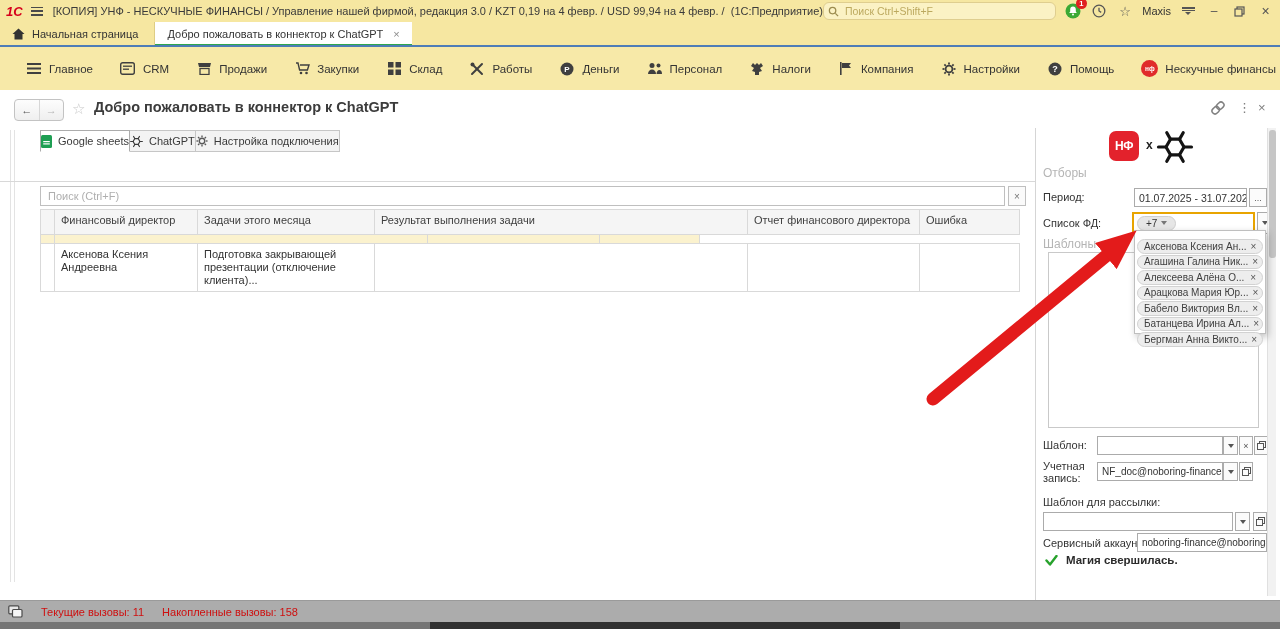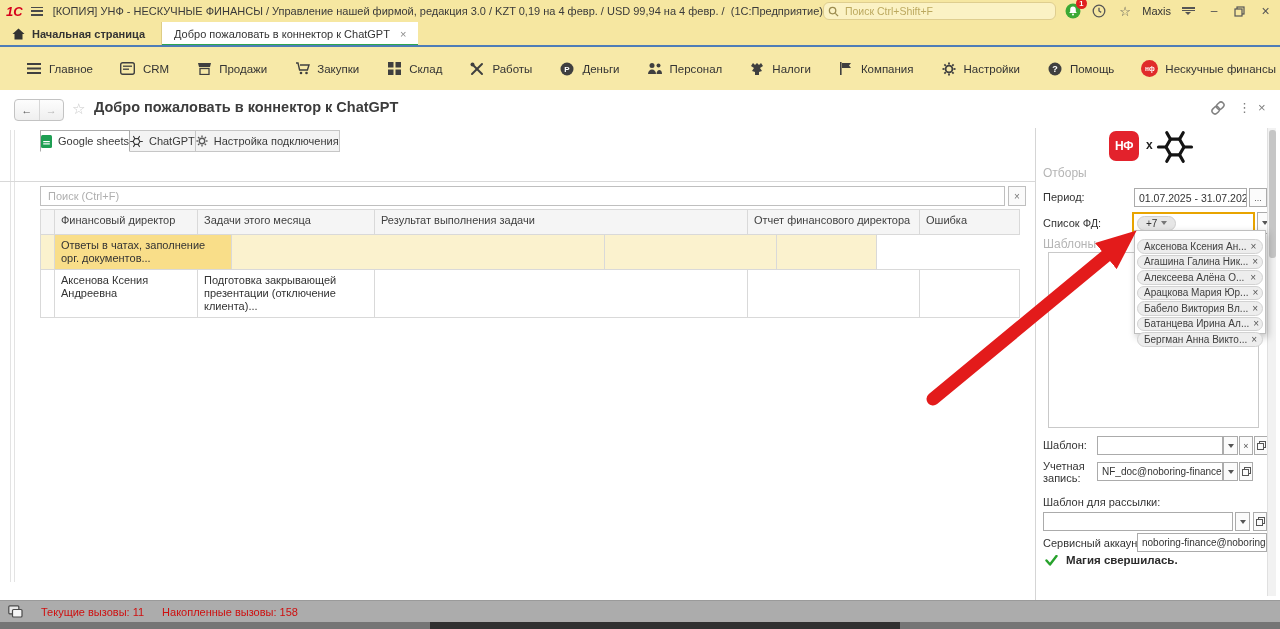--- a/index.html
+++ b/index.html
@@ -22,21 +22,21 @@
   .bell-wrap{position:relative;}
   .badge{position:absolute;top:-4px;right:-5px;width:11px;height:11px;border-radius:50%;background:#E02020;color:#fff;
          font-size:7.5px;font-weight:bold;display:flex;align-items:center;justify-content:center;}
   .star-g{font-size:13px;color:#555;}
   .svcmenu{display:flex;flex-direction:column;align-items:center;gap:1px;}
   .svcmenu i{display:block;width:13px;height:1.5px;background:#555;}
   .glyph{font-size:12px;color:#555;line-height:1;}
   
   .tabbar{position:absolute;left:0;top:22px;width:1280px;height:23px;background:#F6E7A1;display:flex;font-size:11px;}
   .blueline{position:absolute;left:0;top:45px;width:1280px;height:2px;background:#4E7DB7;}
-  .tab-home{display:flex;align-items:center;gap:7px;padding:0 16px 0 12px;border-right:1px solid #DECD85;cursor:pointer;font-weight:bold;}
+  .tab-home{display:flex;align-items:center;gap:7px;padding:0 16px 0 12px;border-right:1px solid #DECD85;cursor:pointer;}
   .tab-active{position:relative;display:flex;align-items:center;gap:10px;padding:0 12px;background:#FFFFFF;cursor:pointer;}
   .tab-active .grn{position:absolute;left:0;bottom:-2px;width:100%;height:3px;background:#2EA64E;}
   .tab-x{color:#8a8a8a;font-size:11px;cursor:pointer;}
   
   .menubar{position:absolute;left:0;top:47px;width:1280px;height:43px;background:#F7E9A8;display:flex;align-items:center;
            padding:0 10px 0 26px;box-sizing:border-box;gap:27px;font-size:11.5px;color:#333;}
   .mitem{display:flex;align-items:center;gap:7px;white-space:nowrap;cursor:pointer;}
   .micon{display:flex;align-items:center;justify-content:center;width:16px;height:16px;}
   .circle-red{width:17px;height:17px;border-radius:50%;background:#E02B2B;color:#fff;font-size:6.5px;font-weight:bold;
               display:flex;align-items:center;justify-content:center;}
@@ -396,21 +396,20 @@
         <div class="g-row g-head">
           <div class="g-cell c0"></div>
           <div class="g-cell c1">Финансовый директор</div>
           <div class="g-cell c2">Задачи этого месяца</div>
           <div class="g-cell c3">Результат выполнения задачи</div>
           <div class="g-cell c4">Отчет финансового директора</div>
           <div class="g-cell c5">Ошибка</div>
         </div>
         <div class="g-row row-sel">
           <div class="g-cell c0"></div>
-          <div class="g-cell c2 cellcur">Ответы в чатах, заполнение орг. документов...</div>
           <div class="g-cell c3"></div>
           <div class="g-cell c4"></div>
           <div class="g-cell c5"></div>
         </div>
         <div class="g-row row-plain">
           <div class="g-cell c0"></div>
           <div class="g-cell c1">Аксенова Ксения Андреевна</div>
           <div class="g-cell c2">Подготовка закрывающей презентации (отключение клиента)...</div>
           <div class="g-cell c3"></div>
           <div class="g-cell c4"></div>

